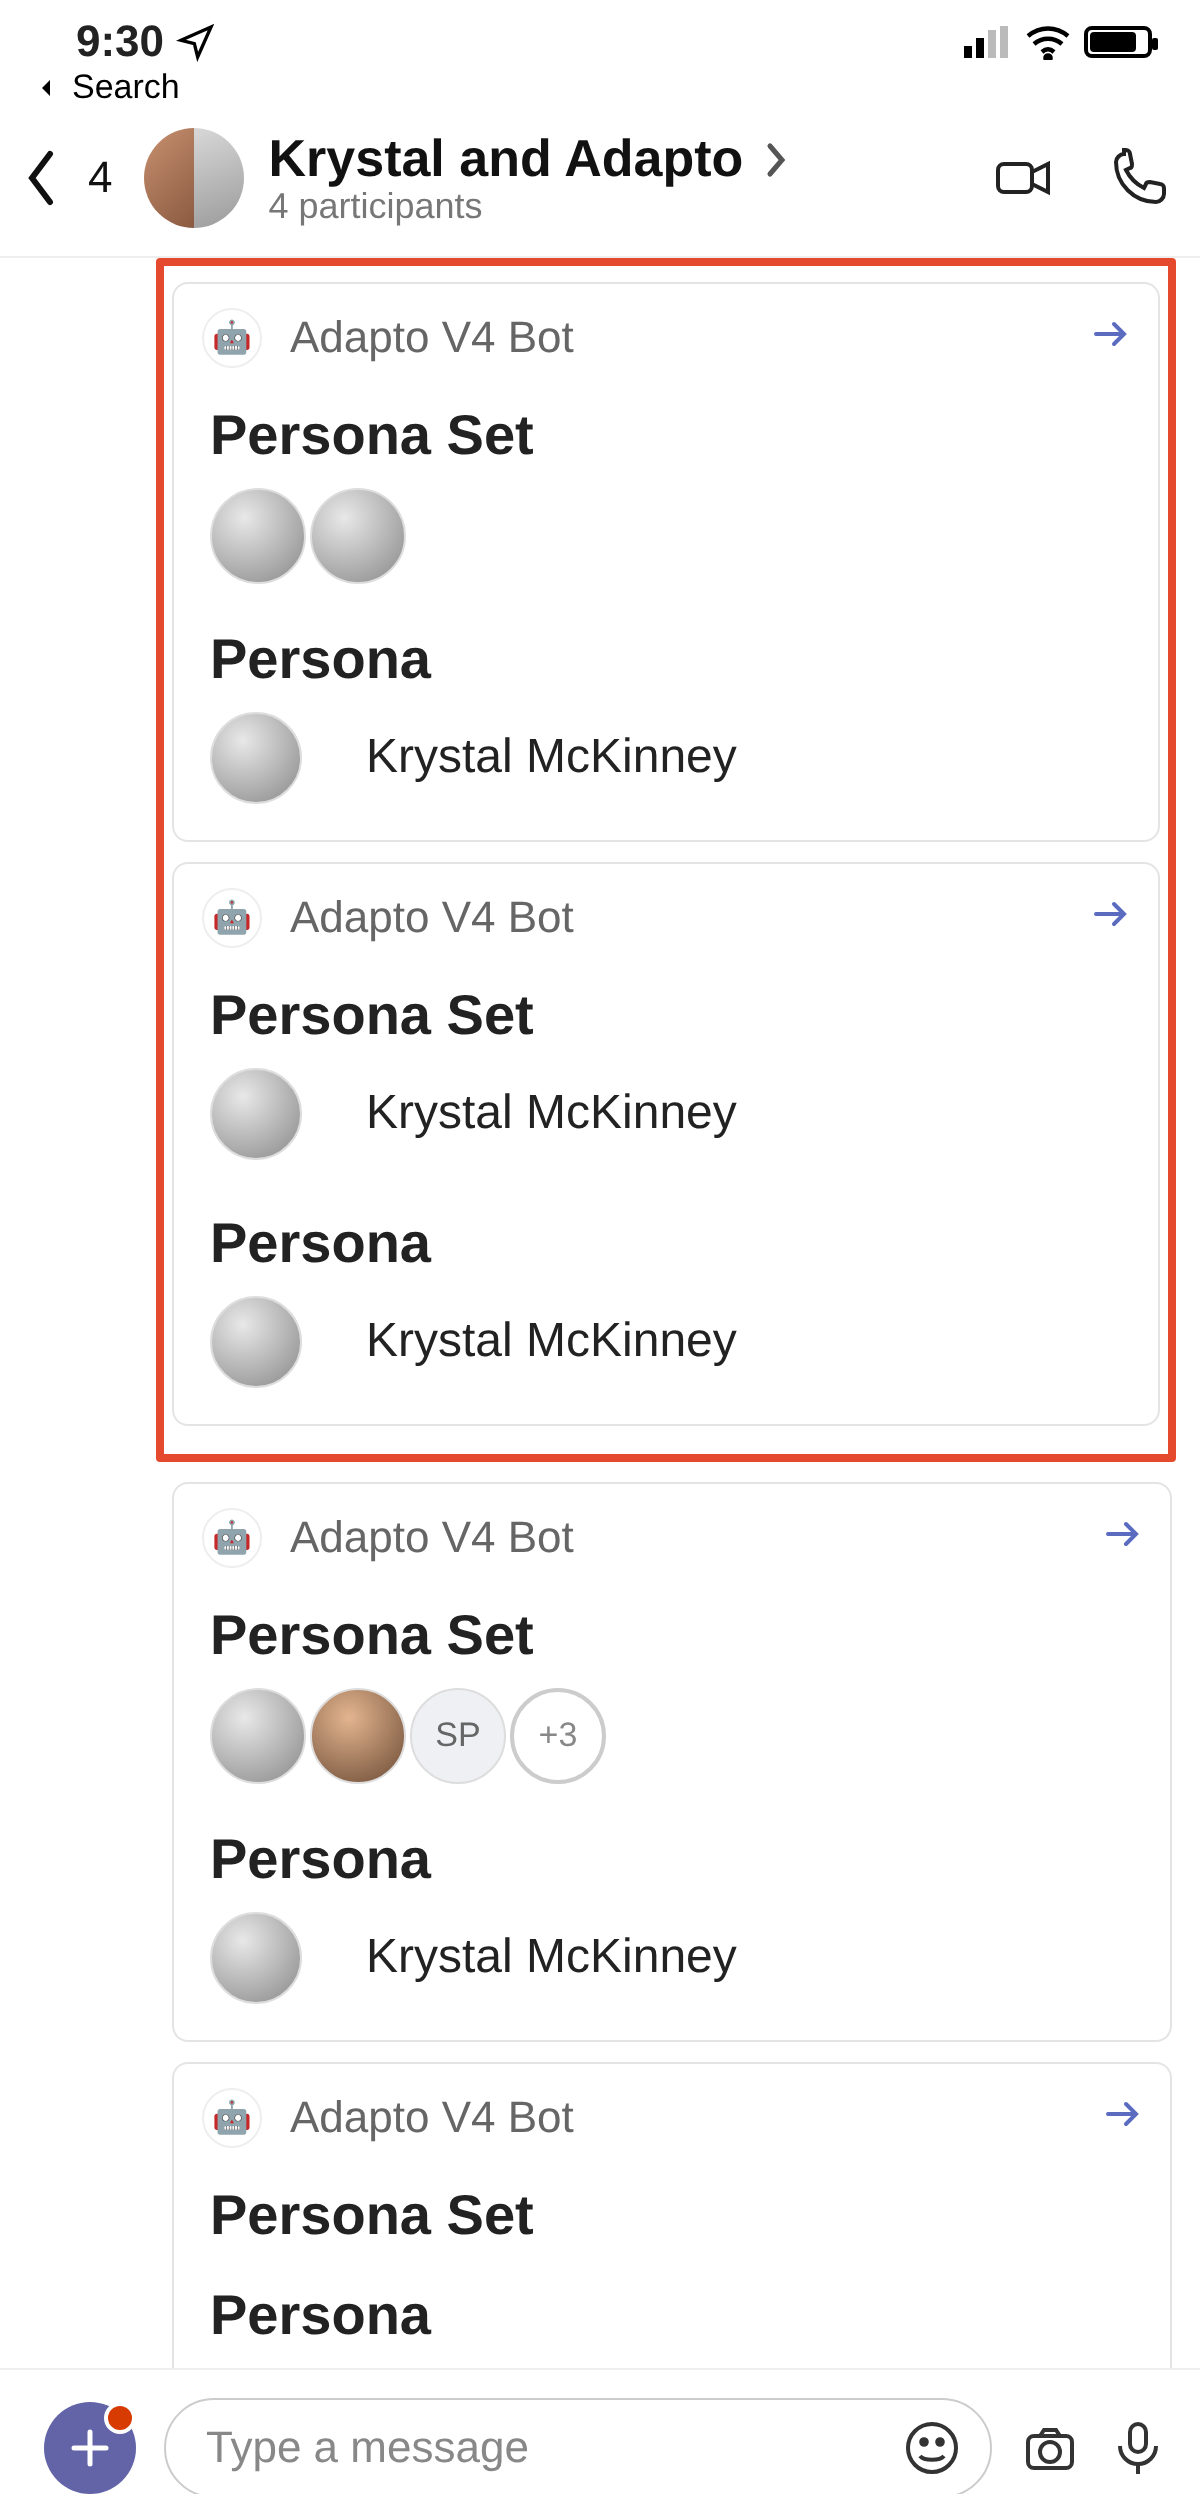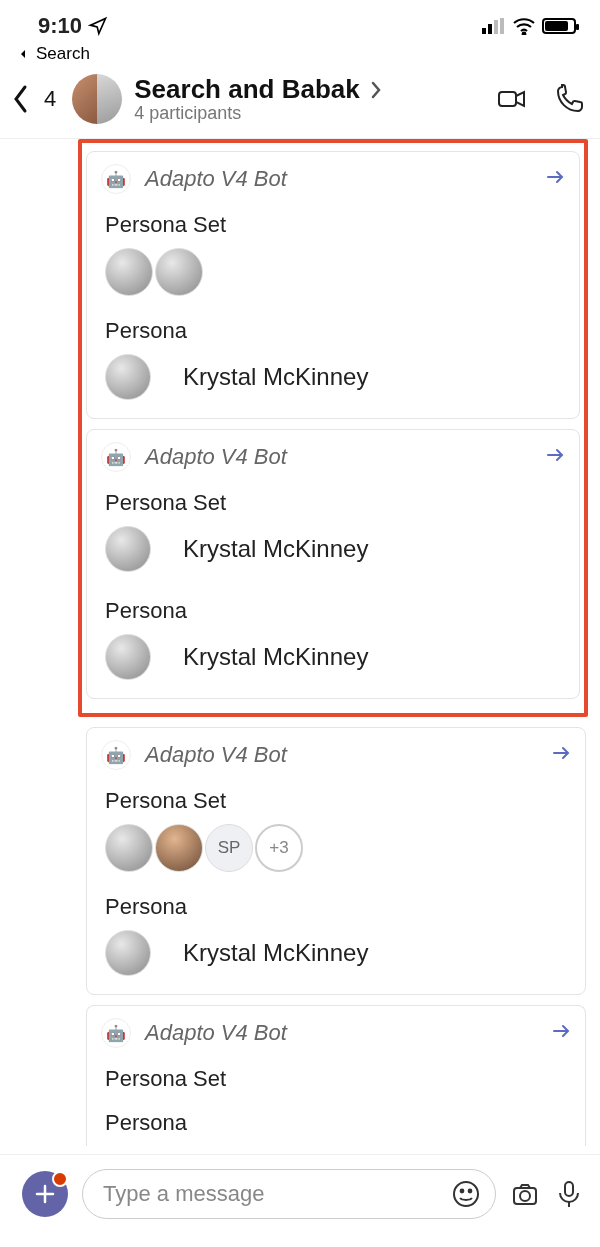--- a/index.html
+++ b/index.html
@@ -35,24 +35,24 @@
 
   
   .highlight-wrap { margin:0 12px 6px 78px; border:4px solid #e64a2e; padding:4px 4px 4px 4px; border-radius:2px; }
 
   
   .cards { padding:0 14px 0 0; }
   .card { border:1px solid #e4e4e4; border-radius:8px; background:#fff; margin:4px 0 10px 0; padding:0; overflow:hidden; }
   .cards.nohl .card { margin-left:86px; }
   .card-head { display:flex; align-items:center; padding:12px 14px 10px 14px; gap:14px; }
   .bot-icon { width:30px; height:30px; border-radius:50%; border:1px solid #eee; display:flex; align-items:center; justify-content:center; font-size:16px; color:#d96b2e; flex-shrink:0; }
-  .bot-name { font-size:22px; color:#666; flex:1;font-style:italic; }
+  .bot-name { font-size:22px; color:#666; flex:1; }
   .open-arrow { color:#5b6bc0; }
   .open-arrow svg { width:20px; height:20px; }
-  .section-label { font-size:22px; font-weight:400; padding:8px 18px 10px 18px; }
+  .section-label { font-size:28px; font-weight:700; padding:8px 18px 10px 18px; }
   .avatar-row { display:flex; align-items:center; gap:2px; padding:0 18px 14px 18px; }
   .avatar { width:48px; height:48px; border-radius:50%; background:radial-gradient(circle at 35% 30%, #e8e8e8, #888); border:1px solid #ddd; flex-shrink:0; }
   .avatar.male { background:radial-gradient(circle at 40% 30%, #e3b58f, #6b4a34); }
   .chip { width:48px; height:48px; border-radius:50%; background:#eef0f3; border:1px solid #ddd; display:flex; align-items:center; justify-content:center; font-size:17px; color:#666; font-weight:500; }
   .chip.plus { background:#fff; border:2px solid #ccc; color:#888; }
   .persona-row { display:flex; align-items:center; gap:32px; padding:0 18px 18px 18px; }
   .persona-row .avatar { width:46px; height:46px; }
   .persona-name { font-size:24px; color:#222; }
 
   
@@ -62,21 +62,21 @@
   .add-btn svg { width:22px; height:22px; }
   .msg-input { flex:1; display:flex; align-items:center; height:50px; border:1px solid #ccc; border-radius:26px; padding:0 14px 0 20px; gap:10px; }
   .msg-input span.ph { flex:1; font-size:22px; color:#888; }
   .composer svg.trail { width:30px; height:30px; stroke:#333; }
 </style>
 </head>
 <body>
 
 <div class="statusbar">
   <div class="left">
-    <span>9:10</span>
+    <span>9:30</span>
     <svg viewBox="0 0 24 24" width="20" height="20" fill="none" stroke="#000" stroke-width="2">
         <path d="M3 11l18-8-8 18-2-8-8-2z"></path>
       </svg>
   </div>
   <div class="right">
     <svg width="24" height="16" viewBox="0 0 24 16">
         <rect x="0" y="10" width="4" height="6" fill="#000"></rect>
         <rect x="6" y="6" width="4" height="10" fill="#000"></rect>
         <rect x="12" y="2" width="4" height="14" fill="#bbb"></rect>
         <rect x="18" y="0" width="4" height="16" fill="#bbb"></rect>
@@ -106,21 +106,21 @@
         <path d="M13 3 L4 15 L13 27"></path>
       </svg>
     <span class="count">4</span>
   </div>
   <div class="header-avatar">
     <div class="half l"></div>
       <div class="half r"></div>
   </div>
   <div class="chat-title-block">
     <div class="chat-title-row">
-      <span class="chat-title">Search and Babak</span>
+      <span class="chat-title">Krystal and Adapto</span>
       <svg width="12" height="18" viewBox="0 0 12 18" fill="none" stroke="#555" stroke-width="2.5" stroke-linecap="round">
           <path d="M3 2 L9 9 L3 16"></path>
         </svg>
     </div>
     <span class="chat-subtitle">4 participants</span>
   </div>
   <div class="header-icons">
     <svg viewBox="0 0 32 32" fill="none" stroke-width="2">
         <rect x="3" y="9" width="17" height="14" rx="3"></rect>
         <path d="M20 13l8-4v14l-8-4z"></path>

